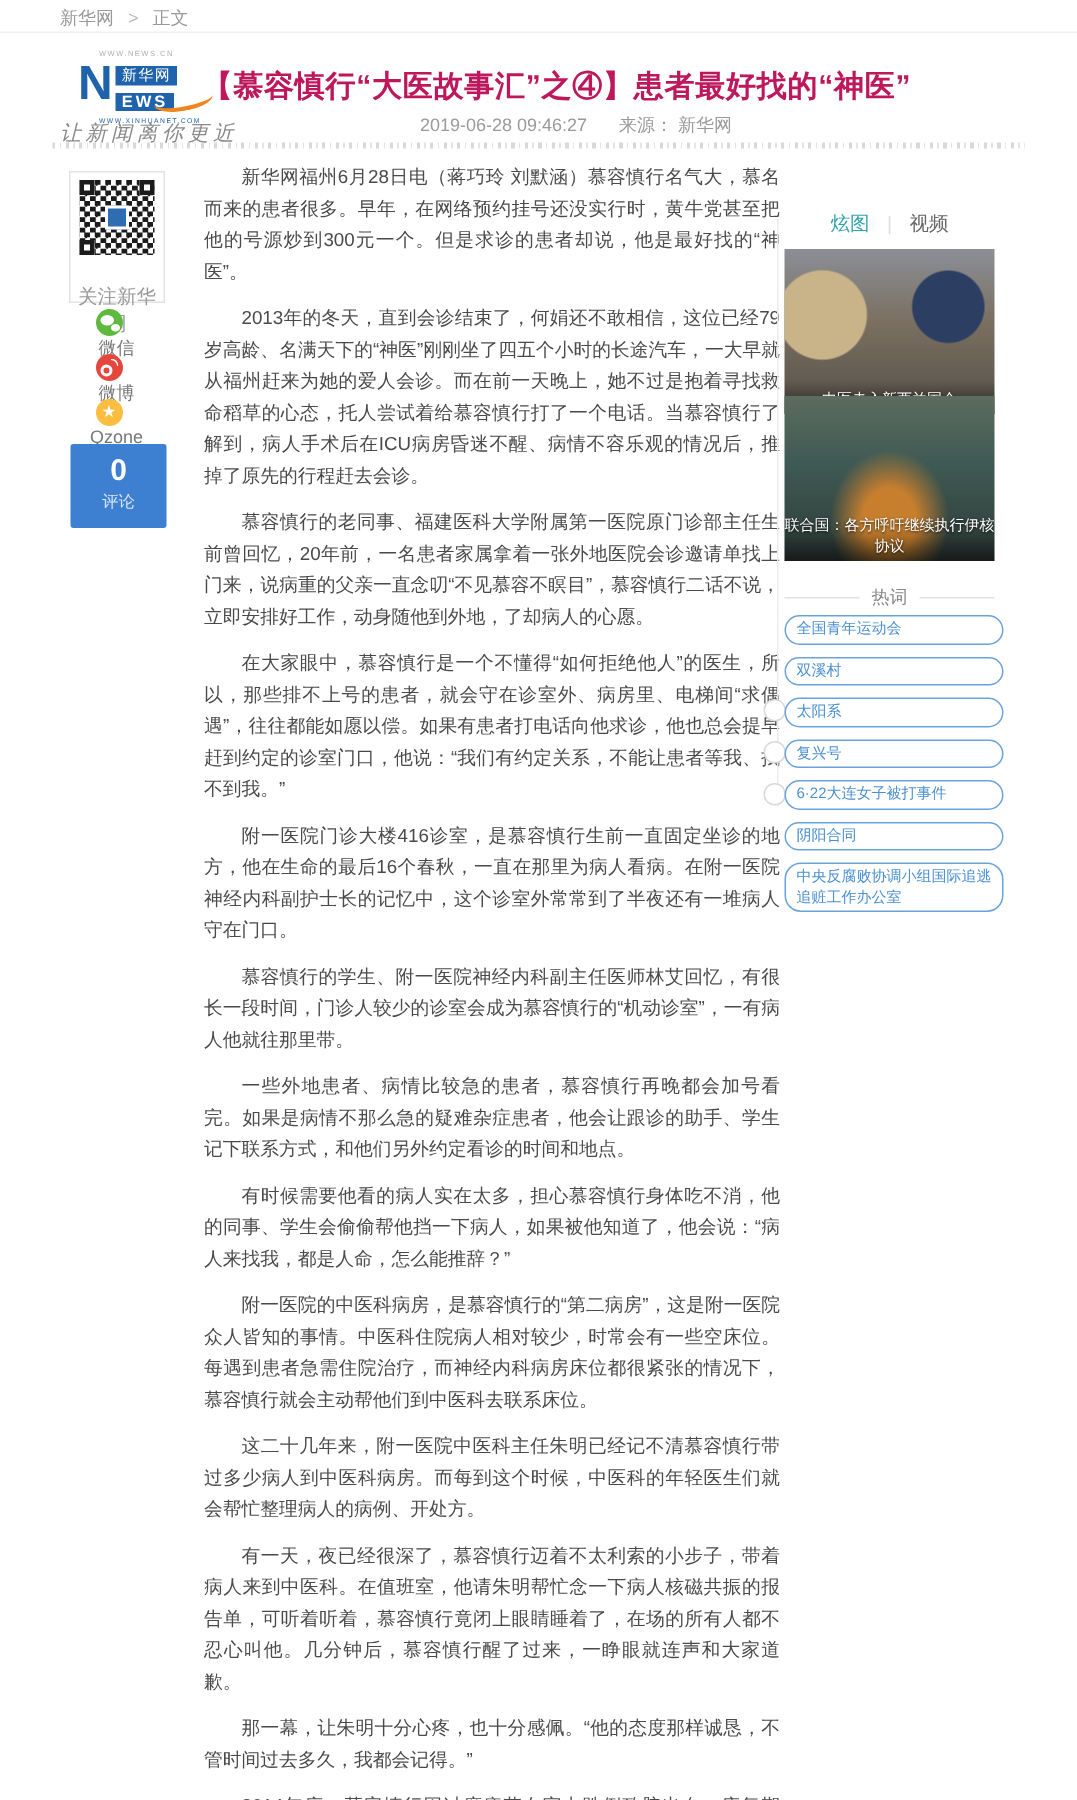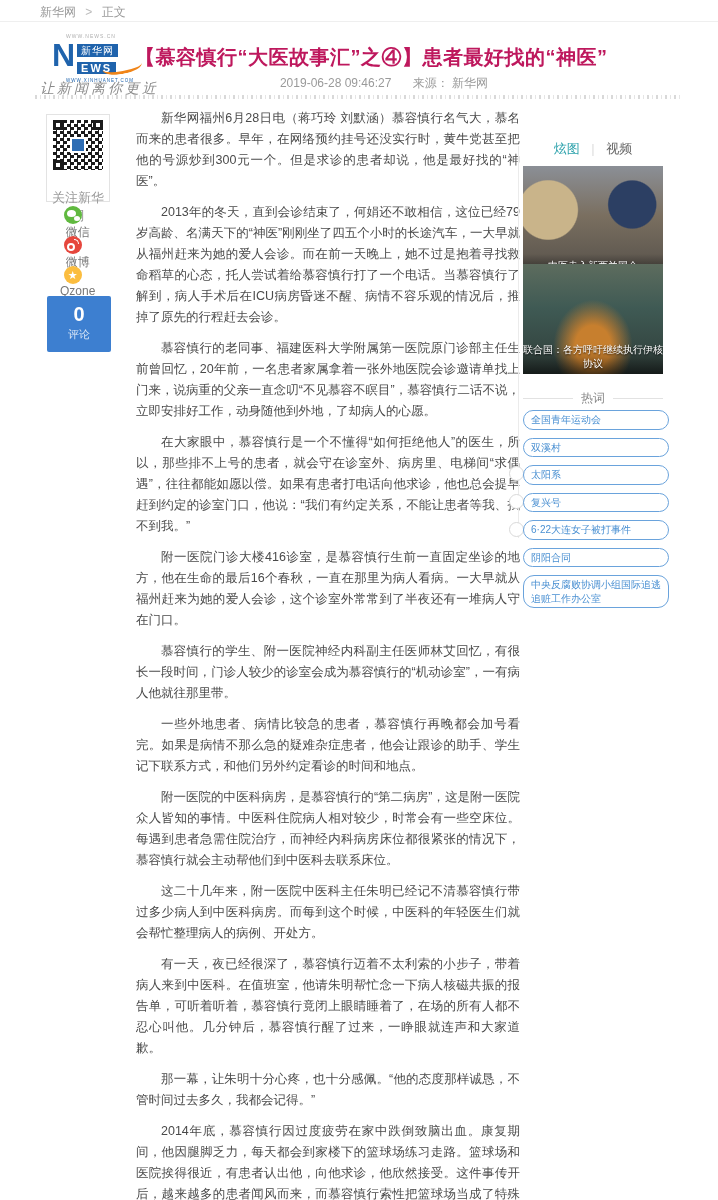--- a/index.html
+++ b/index.html
@@ -177,23 +177,24 @@
   <div class="comment-box">
     <div class="comment-count">0</div>
     <div class="comment-label">评论</div>
   </div>
 
   <div class="article">
       <p>新华网福州6月28日电（蒋巧玲 刘默涵）慕容慎行名气大，慕名而来的患者很多。早年，在网络预约挂号还没实行时，黄牛党甚至把他的号源炒到300元一个。但是求诊的患者却说，他是最好找的“神医”。</p>
       <p>2013年的冬天，直到会诊结束了，何娟还不敢相信，这位已经79岁高龄、名满天下的“神医”刚刚坐了四五个小时的长途汽车，一大早就从福州赶来为她的爱人会诊。而在前一天晚上，她不过是抱着寻找救命稻草的心态，托人尝试着给慕容慎行打了一个电话。当慕容慎行了解到，病人手术后在ICU病房昏迷不醒、病情不容乐观的情况后，推掉了原先的行程赶去会诊。</p>
       <p>慕容慎行的老同事、福建医科大学附属第一医院原门诊部主任生前曾回忆，20年前，一名患者家属拿着一张外地医院会诊邀请单找上门来，说病重的父亲一直念叨“不见慕容不瞑目”，慕容慎行二话不说，立即安排好工作，动身随他到外地，了却病人的心愿。</p>
       <p>在大家眼中，慕容慎行是一个不懂得“如何拒绝他人”的医生，所以，那些排不上号的患者，就会守在诊室外、病房里、电梯间“求偶遇”，往往都能如愿以偿。如果有患者打电话向他求诊，他也总会提早赶到约定的诊室门口，他说：“我们有约定关系，不能让患者等我、找不到我。”</p>
-      <p>附一医院门诊大楼416诊室，是慕容慎行生前一直固定坐诊的地方，他在生命的最后16个春秋，一直在那里为病人看病。一大早就从福州赶来为她的爱人会诊，这个诊室外常常到了半夜还有一堆病人守在门口。</p>
+      <p>附一医院门诊大楼416诊室，是慕容慎行生前一直固定坐诊的地方，他在生命的最后16个春秋，一直在那里为病人看病。在附一医院神经内科副护士长的记忆中，这个诊室外常常到了半夜还有一堆病人守在门口。</p>
       <p>慕容慎行的学生、附一医院神经内科副主任医师林艾回忆，有很长一段时间，门诊人较少的诊室会成为慕容慎行的“机动诊室”，一有病人他就往那里带。</p>
       <p>一些外地患者、病情比较急的患者，慕容慎行再晚都会加号看完。如果是病情不那么急的疑难杂症患者，他会让跟诊的助手、学生记下联系方式，和他们另外约定看诊的时间和地点。</p>
+      <p>有时候需要他看的病人实在太多，担心慕容慎行身体吃不消，他的同事、学生会偷偷帮他挡一下病人，如果被他知道了，他会说：“病人来找我，都是人命，怎么能推辞？”</p>
       <p>附一医院的中医科病房，是慕容慎行的“第二病房”，这是附一医院众人皆知的事情。中医科住院病人相对较少，时常会有一些空床位。每遇到患者急需住院治疗，而神经内科病房床位都很紧张的情况下，慕容慎行就会主动帮他们到中医科去联系床位。</p>
       <p>这二十几年来，附一医院中医科主任朱明已经记不清慕容慎行带过多少病人到中医科病房。而每到这个时候，中医科的年轻医生们就会帮忙整理病人的病例、开处方。</p>
       <p>有一天，夜已经很深了，慕容慎行迈着不太利索的小步子，带着病人来到中医科。在值班室，他请朱明帮忙念一下病人核磁共振的报告单，可听着听着，慕容慎行竟闭上眼睛睡着了，在场的所有人都不忍心叫他。几分钟后，慕容慎行醒了过来，一睁眼就连声和大家道歉。</p>
       <p>那一幕，让朱明十分心疼，也十分感佩。“他的态度那样诚恳，不管时间过去多久，我都会记得。”</p>
       <p>2014年底，慕容慎行因过度疲劳在家中跌倒致脑出血。康复期间，他因腿脚乏力，每天都会到家楼下的篮球场练习走路。篮球场和医院挨得很近，有患者认出他，向他求诊，他欣然接受。这件事传开后，越来越多的患者闻风而来，而慕容慎行索性把篮球场当成了特殊的诊室，从不让患者失望而归。</p>
     </div>
 
   <div class="vline"></div>
   <div class="dot-col">
     <div class="dot"></div>

